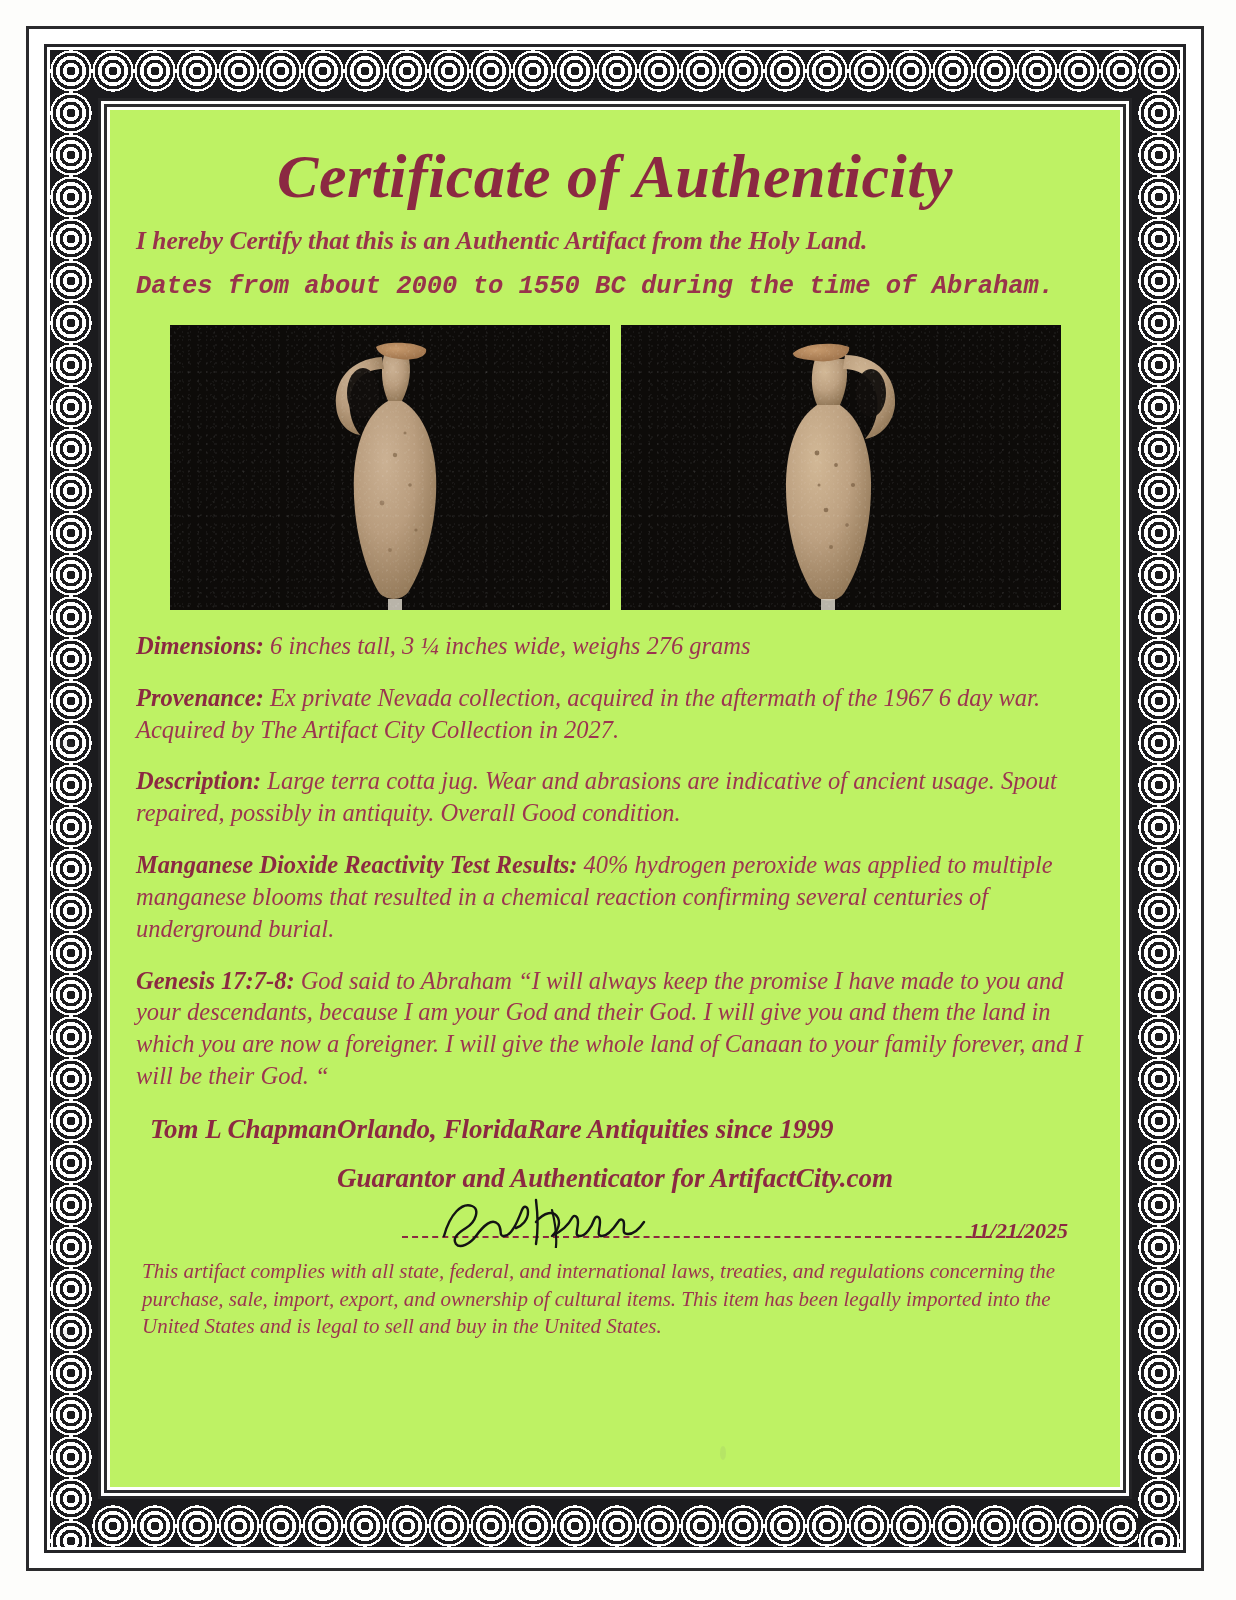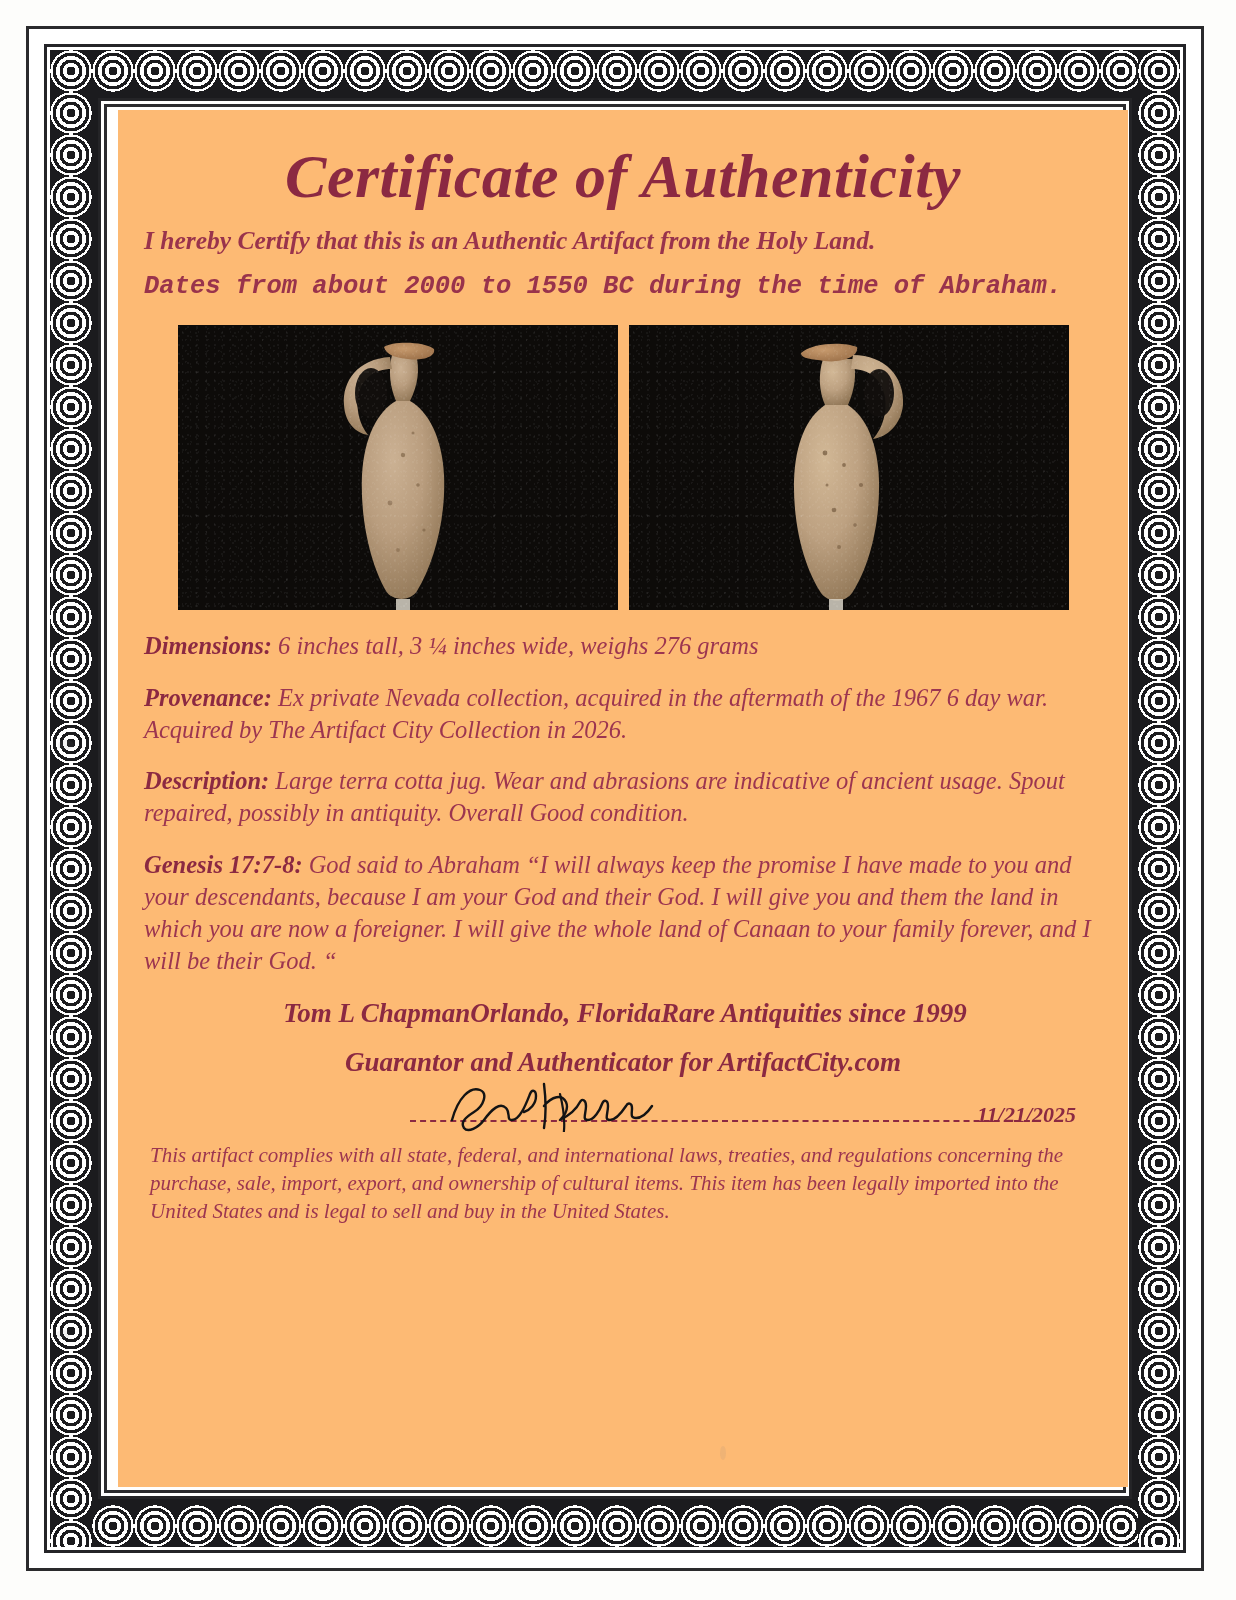--- a/index.html
+++ b/index.html
@@ -97,26 +97,26 @@
     background-repeat: repeat;
   }
   .bead-top    { left: 50px;  top: 50px;   width: 1130px; height: 42px; }
   .bead-bottom { left: 50px;  top: 1505px; width: 1130px; height: 42px; }
   .bead-left   { left: 50px;  top: 50px;   width: 42px;   height: 1497px; }
   .bead-right  { left: 1138px;top: 50px;   width: 42px;   height: 1497px; }
 
   
   #content {
     position: absolute;
-    left: 118px;
+    left: 110px;
     top: 110px;
     width: 1010px;
     height: 1377px;
     box-sizing: border-box;
-    background: #fdba74;
+    background: #bef264;
     padding: 18px 26px 10px 26px;
     color: #8e2c44;
   }
 
   #cert-title {
     text-align: center;
     font-family: "Liberation Serif", serif;
     font-style: italic;
     font-weight: bold;
     font-size: 62px;
@@ -185,21 +185,21 @@
   .para .lbl {
     font-weight: bold;
     color: #8b2942;
     margin-top: 8px;
   }
   .para.scripture { margin-bottom: 22px; }
 
   
   #sig-row {
     display: flex;
-    justify-content: center;
+    justify-content: flex-start;
     align-items: baseline;
     font-style: italic;
     font-weight: bold;
     font-size: 27px;
     color: #8b2942;
     margin: 4px 10px 0 14px;
   }
   #guarantor {
     text-align: center;
     font-style: italic;
@@ -361,27 +361,30 @@
 
     </div>
 
     <div id="body-text">
 
       <p class="para">
         <span class="lbl">Dimensions:</span><span> 6 inches tall, 3 ¼ inches wide, weighs 276 grams</span>
       </p>
 
       <p class="para">
-        <span class="lbl">Provenance:</span><span> Ex private Nevada collection, acquired in the aftermath of the 1967 6 day war. Acquired by The Artifact City Collection in 2026.</span>
+        <span class="lbl">Provenance:</span><span> Ex private Nevada collection, acquired in the aftermath of the 1967 6 day war. Acquired by The Artifact City Collection in 2027.</span>
       </p>
 
       <p class="para">
         <span class="lbl">Description:</span><span> Large terra cotta jug. Wear and abrasions are indicative of ancient usage. Spout repaired, possibly in antiquity. Overall Good condition.</span>
       </p>
 
+      <p class="para">
+        <span class="lbl">Manganese Dioxide Reactivity Test Results:</span><span> 40% hydrogen peroxide was applied to multiple manganese blooms that resulted in a chemical reaction confirming several centuries of underground burial.</span>
+      </p>
 
       <p class="para scripture">
         <span class="lbl">Genesis 17:7-8:</span><span> God said to Abraham “I will always keep the promise I have made to you and your descendants, because I am your God and their God. I will give you and them the land in which you are now a foreigner. I will give the whole land of Canaan to your family forever, and I will be their God. “</span>
       </p>
 
     </div>
 
     <div id="sig-row">
       <span>Tom L Chapman</span>
       <span>Orlando, Florida</span>

